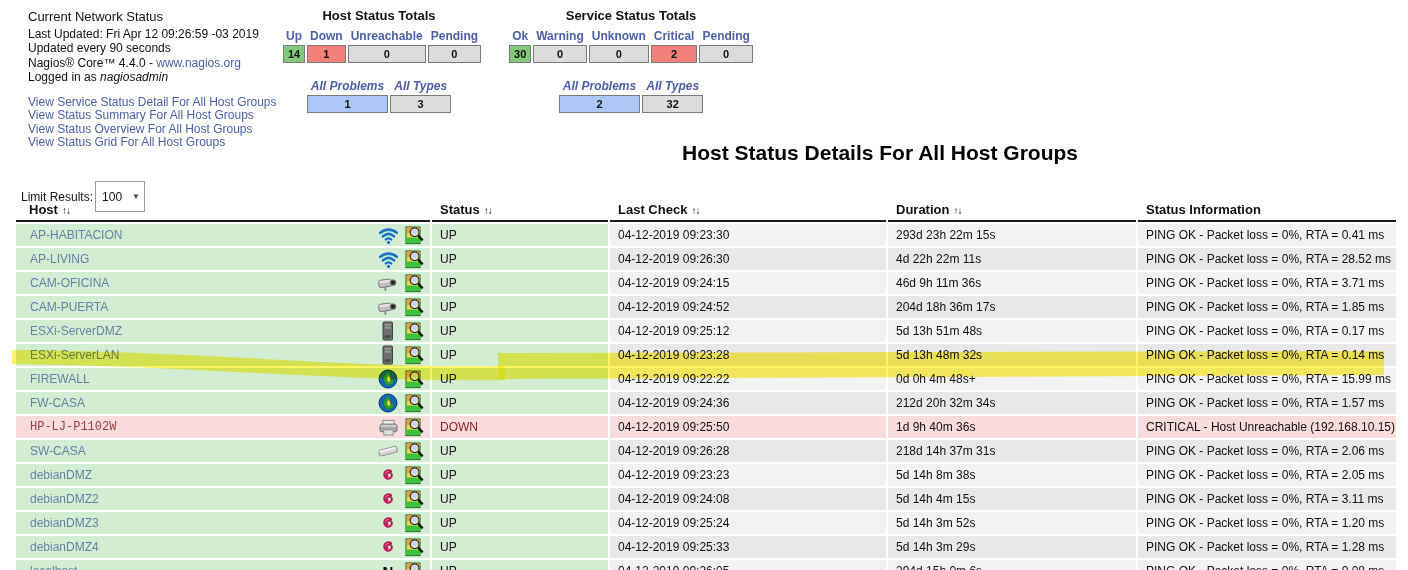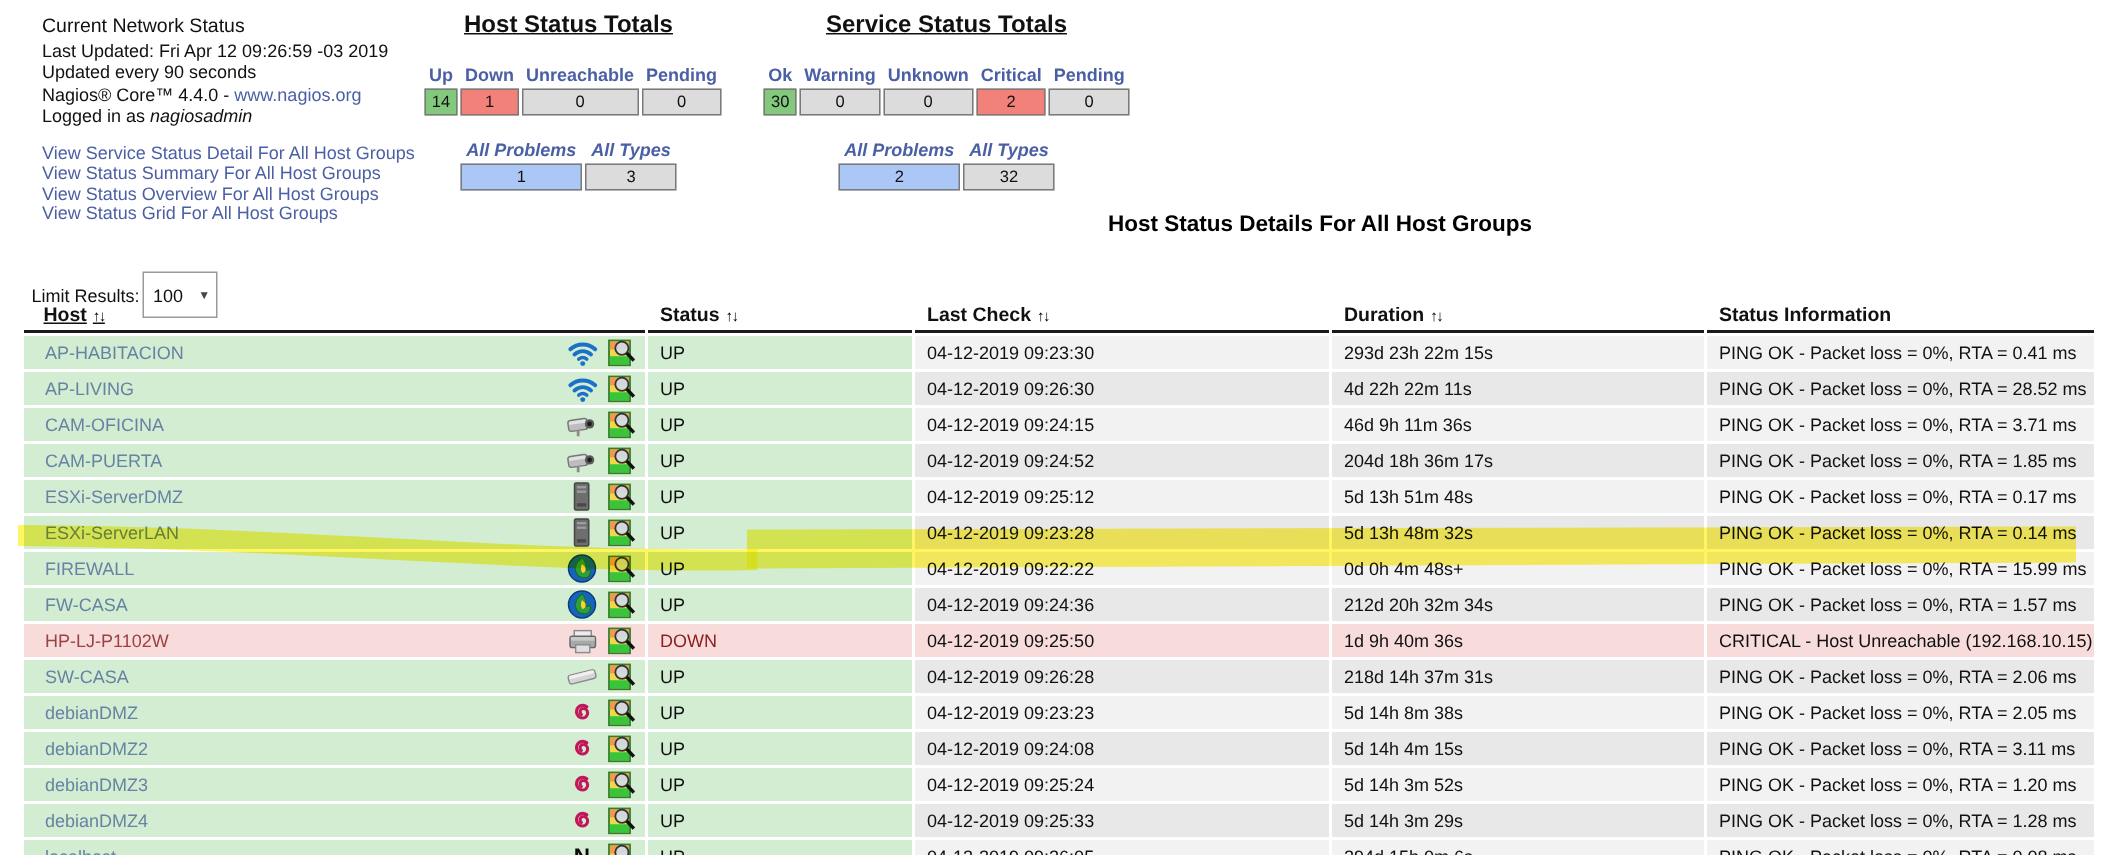--- a/index.html
+++ b/index.html
@@ -12,55 +12,55 @@
   .network-status{position:absolute;left:28px;top:10px;font-size:12px;line-height:14.5px;}
   .ns-title{font-weight:normal;font-size:13px;margin-bottom:2px;}
   .inline-link{color:var(--link-blue);text-decoration:none;}
   .ns-user{font-style:italic;}
   .nav-links{margin-top:11px;display:flex;flex-direction:column;line-height:13.5px;}
   .nav-link{color:var(--link-blue);text-decoration:none;font-size:12px;}
   
   .totals{position:absolute;top:8px;text-align:center;}
   .totals.host{left:281px;width:196px;}
   .totals.service{left:498px;width:266px;}
-  .tot-title{font-weight:bold;font-size:16px;margin-bottom:15px;text-decoration:underline;}
+  .tot-title{font-weight:bold;font-size:13px;margin-bottom:4px;}
   .tot-table{margin:0 auto;border-spacing:2px;border-collapse:separate;}
   .tot-table th{color:var(--link-blue);font-size:12px;font-weight:bold;padding:0 3px;white-space:nowrap;}
   .tot-sub{margin:12px auto;border-spacing:2px;border-collapse:separate;}
   .tot-sub th{color:var(--link-blue);font-size:12px;font-weight:bold;font-style:italic;padding:0 4px;white-space:nowrap;}
-  .box{border:1px solid #7a7a7a;background:var(--neutral-box);font-weight:normal;font-size:11px;
+  .box{border:1px solid #7a7a7a;background:var(--neutral-box);font-weight:bold;font-size:11px;
        padding:1px 2px;text-align:center;height:14px;line-height:14px;}
   .box.ok{background:var(--ok-box);}
   .box.bad{background:var(--critical-box);}
   .box.problems{background:var(--problems-box);}
   
   .page-title{position:absolute;left:352px;top:141px;width:1056px;text-align:center;
-              font-size:15px;font-weight:bold;color:#000;}
+              font-size:21px;font-weight:bold;color:#000;}
   
   .limit-results{position:absolute;left:21px;top:181px;display:flex;align-items:center;gap:2px;font-size:12px;}
   .select-box{border:1px solid #9a9a9a;background:#fff;width:50px;height:31px;box-sizing:border-box;
               display:flex;align-items:center;justify-content:space-between;padding:0 4px 0 6px;font-size:12px;}
   .caret{font-size:8px;color:#444;}
   
   .status-table{position:absolute;left:14px;top:200px;border-collapse:separate;border-spacing:2px;table-layout:fixed;}
   .status-table th{text-align:left;font-size:13px;font-weight:bold;vertical-align:bottom;
                    padding:0 0 3px 8px;border-bottom:2px solid #1b1b1b;white-space:nowrap;}
-  .status-table th.first{padding-left:13px;text-decoration:underline;}
+  .status-table th.first{padding-left:13px;}
   .sort-arrows{font-size:10px;font-weight:bold;margin-left:4px;letter-spacing:-1px;color:#000;text-decoration:none;}
   .cell{height:20px;font-size:12px;vertical-align:middle;white-space:nowrap;overflow:hidden;}
   .host-cell.up,.status-cell.up{background:var(--up-bg);}
   .host-cell.down,.status-cell.down{background:var(--down-bg);}
   .status-cell,.data-cell{padding-left:8px;}
   .status-cell.down{color:#8b1e1e;}
   .data-cell.odd{background:#f2f2f2;}
   .data-cell.even{background:#e8e8e8;}
   .data-cell.pink{background:var(--down-bg);}
   .hostflex{display:flex;align-items:center;height:20px;}
   .host-link{color:var(--host-link);text-decoration:none;padding-left:13px;font-size:12px;}
-  .host-link.down{color:var(--down-link);}
+  .host-link.down{color:var(--down-link);font-family:Liberation Mono, monospace;}
   .icons{margin-left:auto;display:flex;align-items:center;gap:5px;padding-right:3px;}
   .devicon,.mapicon{display:inline-flex;align-items:center;justify-content:center;width:22px;height:20px;}
   .nicon{font-weight:900;font-size:15px;color:#0a0a0a;}
   
   .marker-overlay{position:absolute;left:0;top:0;width:1408px;height:570px;pointer-events:none;
                   mix-blend-mode:multiply;z-index:5;}
   .marker-overlay path{fill:var(--highlight);opacity:0.62;}
 </style>
 </head>
 <body>

